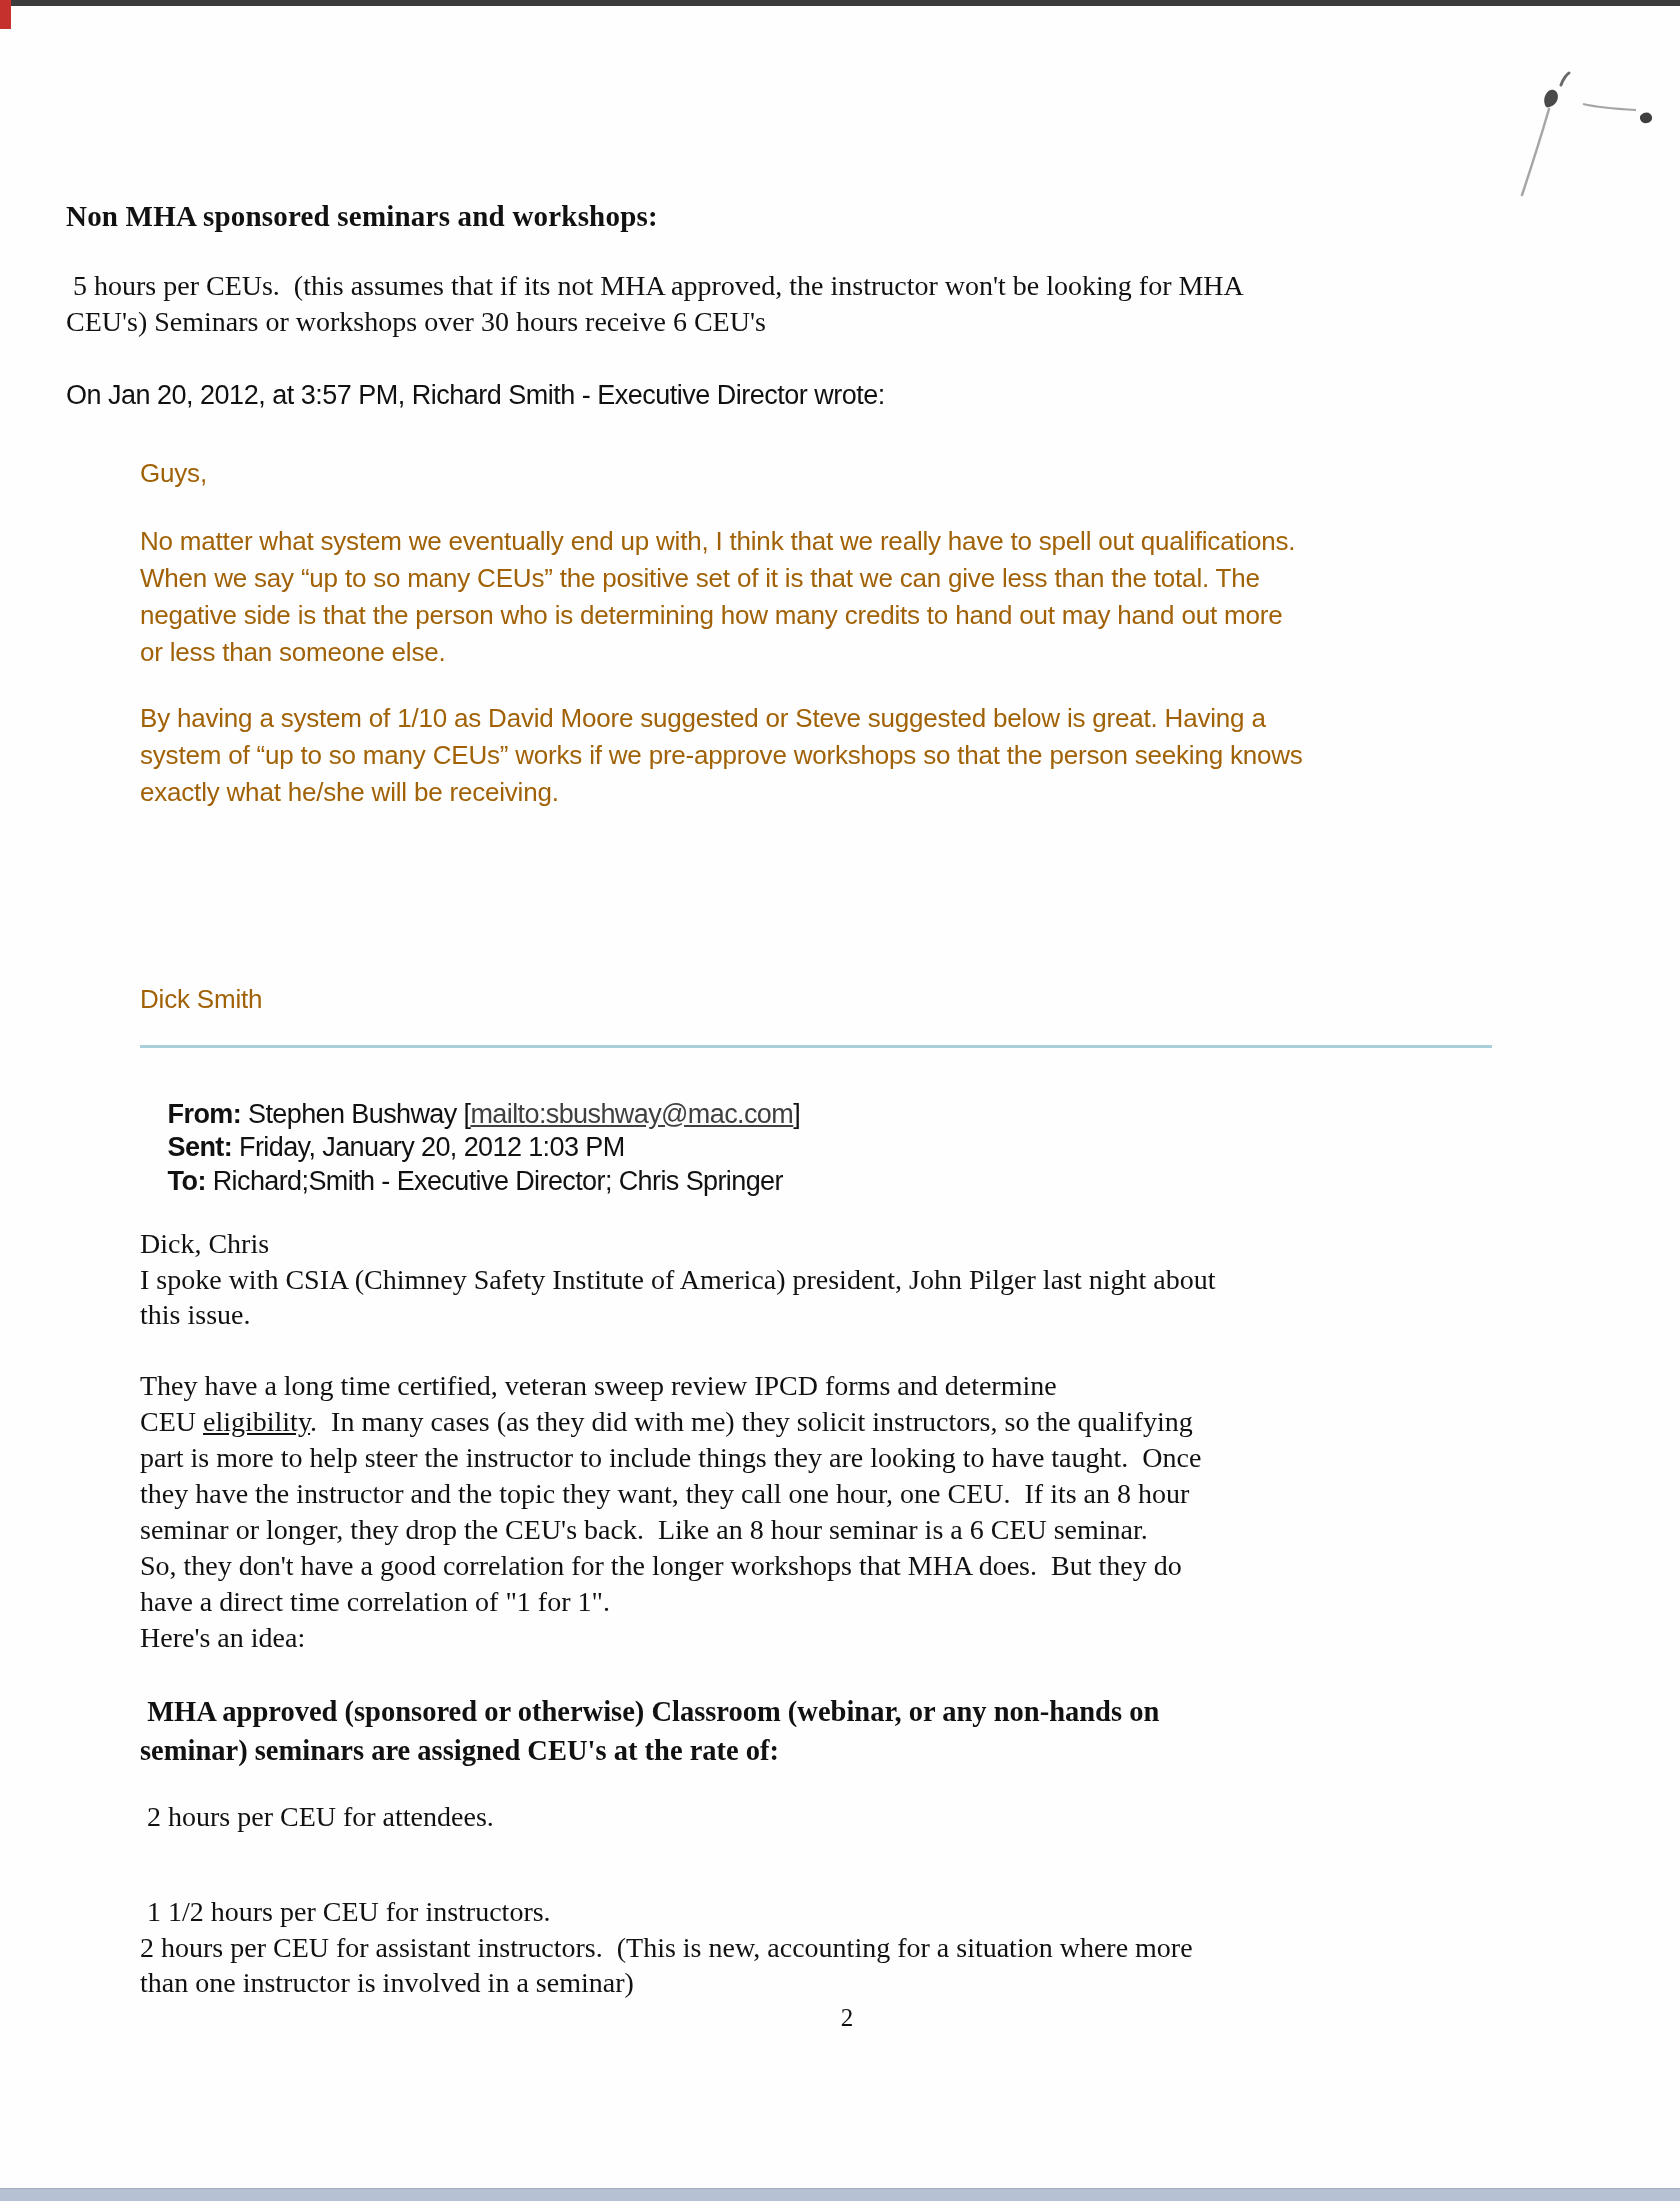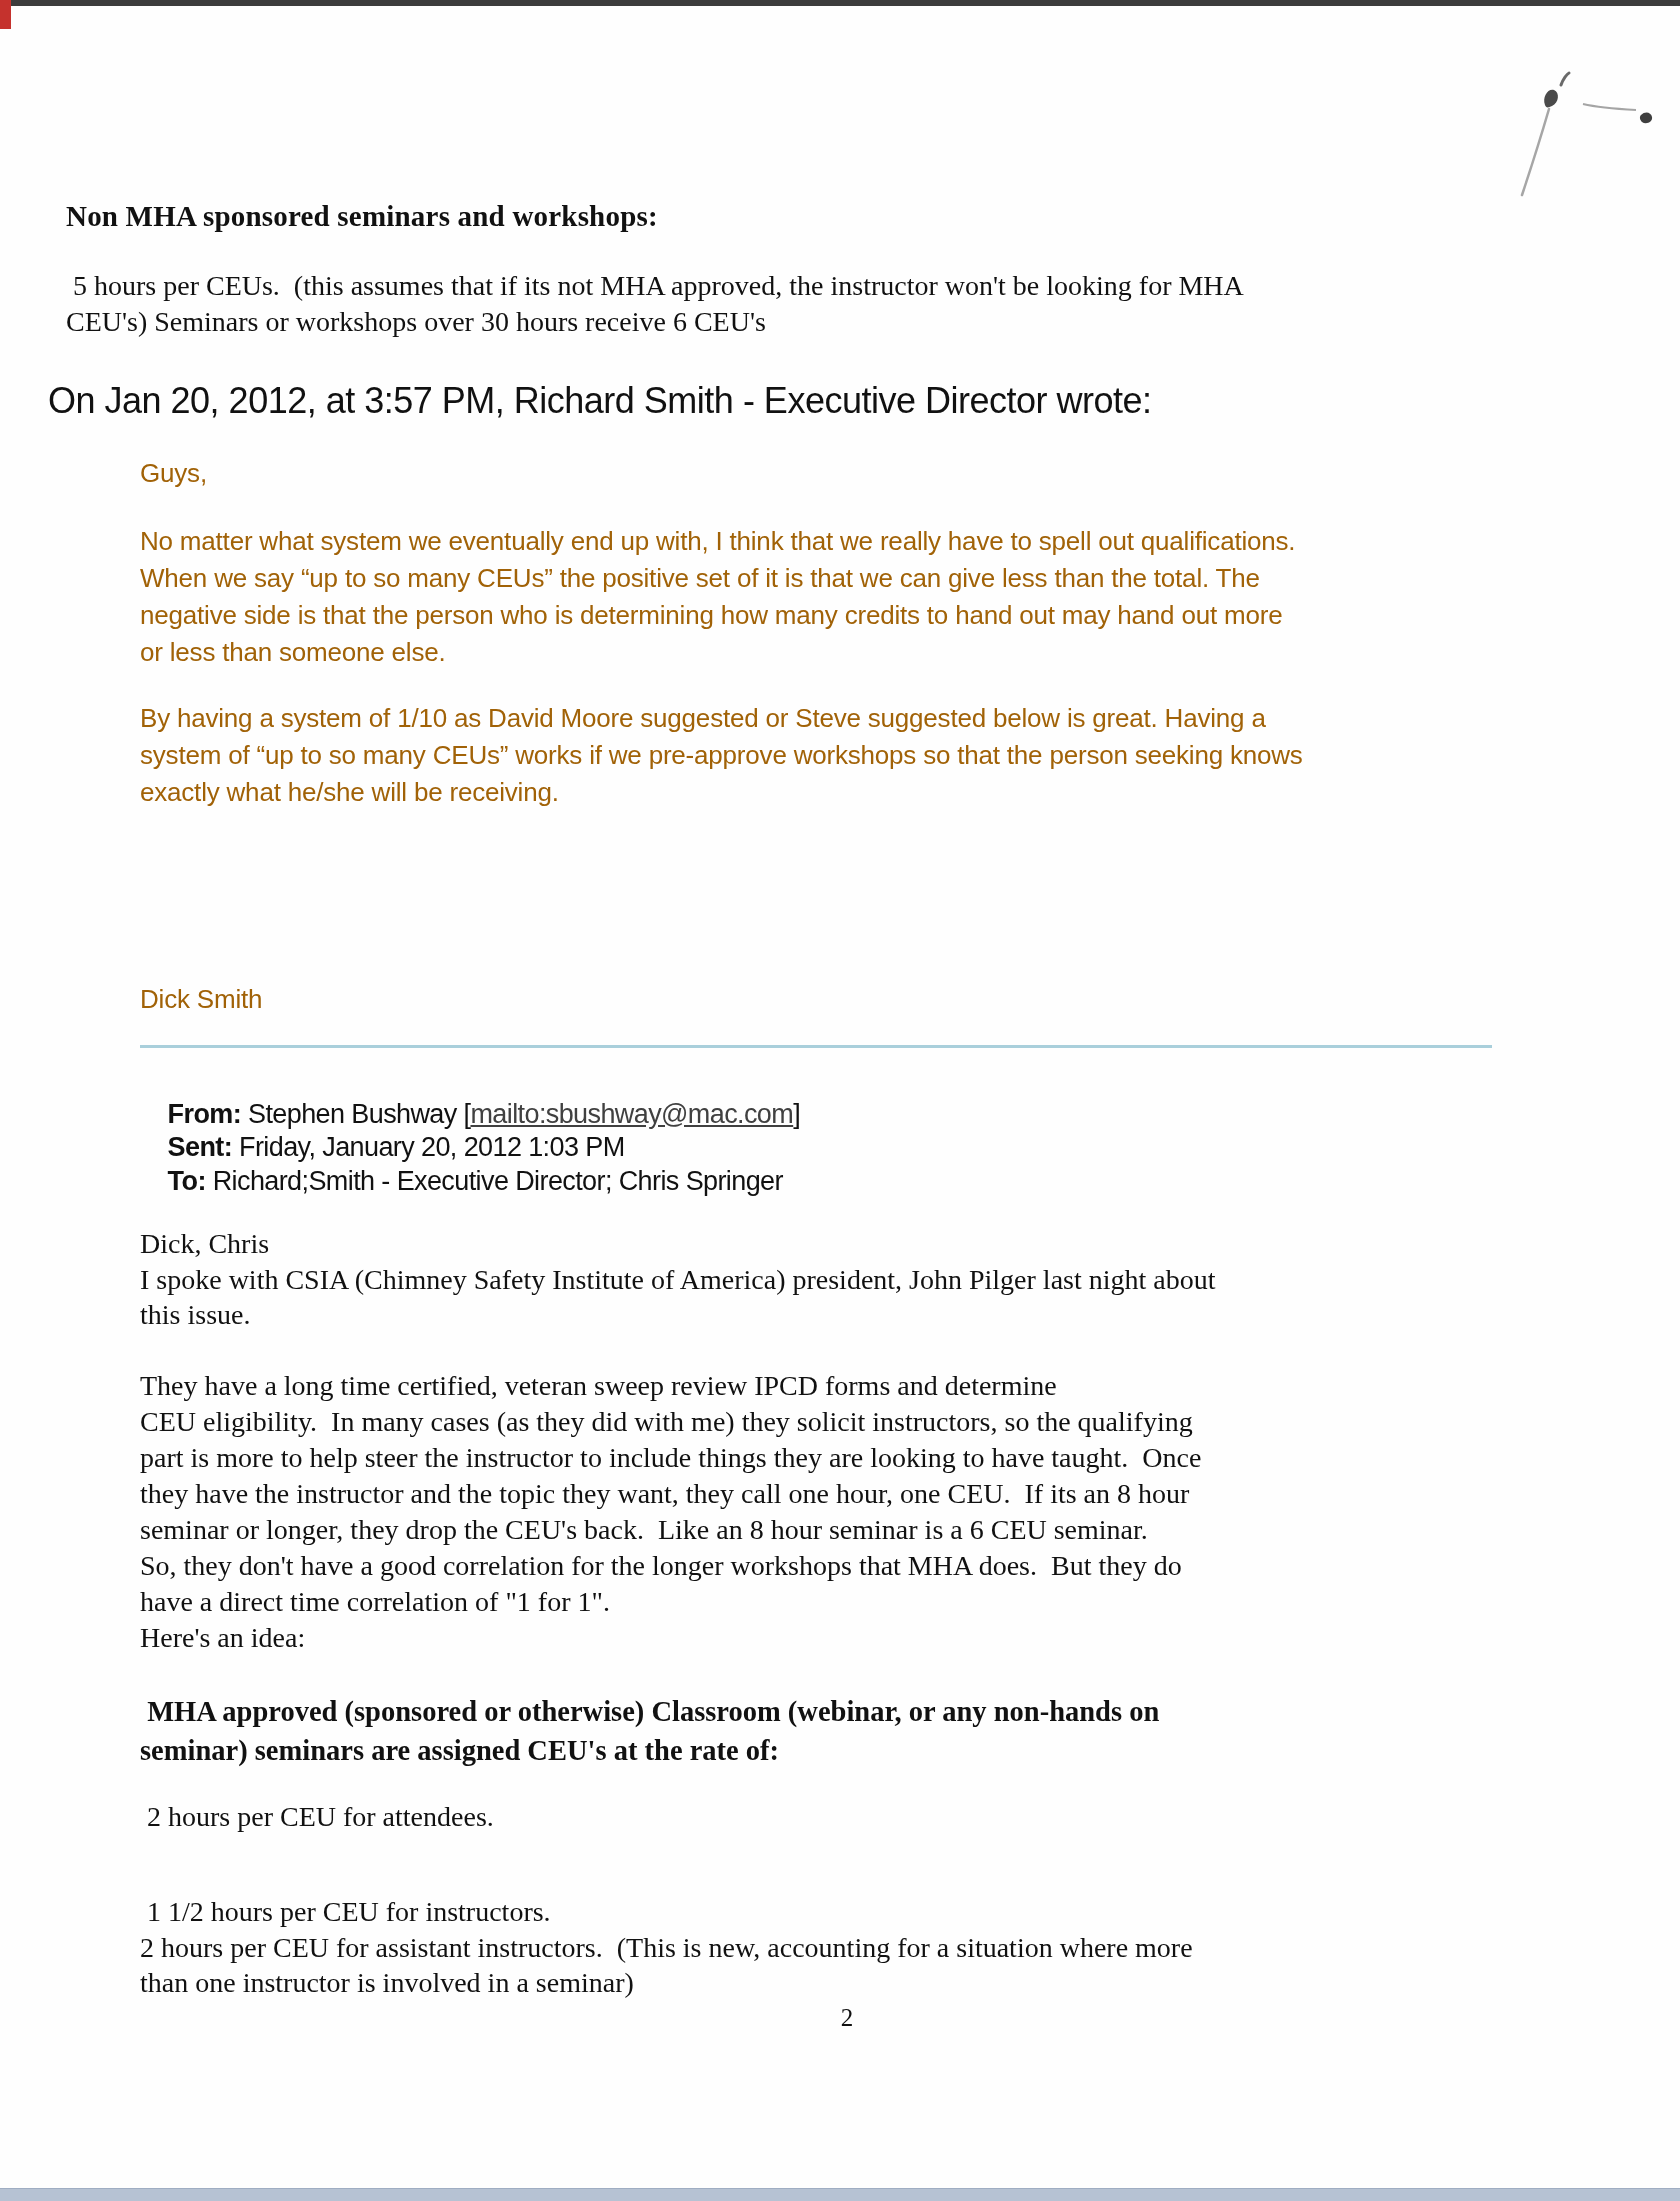--- a/index.html
+++ b/index.html
@@ -13,41 +13,41 @@
   }
   .abs{position:absolute;}
   .pre{white-space:pre-wrap;}
   
   .top-bar{top:0;left:0;width:1680px;height:6px;background:#3c3c3c;}
   .red-mark{top:0;left:0;width:11px;height:29px;background:#c5322d;}
   .bottom-bar{left:0;bottom:0;width:1680px;height:12px;background:#b6c2d3;border-top:1px solid #9fadc2;}
   
   .doc-heading{top:200px;left:66px;font-size:29px;font-weight:bold;letter-spacing:.2px;}
   .doc-intro{top:268px;left:66px;width:1500px;font-size:28px;line-height:36px;}
-  .attribution{top:380px;left:48px;font-size:36px;font-family:"Liberation Sans",sans-serif;letter-spacing:-0.5px;}
+  .attribution{top:380px;left:66px;font-size:27px;font-family:"Liberation Sans",sans-serif;letter-spacing:-0.5px;}
   
   .blue{color:#a16207;font-family:"Liberation Sans",sans-serif;font-size:26px;line-height:37px;letter-spacing:-0.2px;}
   .q-greeting{top:455px;left:140px;}
   .q-p1{top:523px;left:140px;width:1400px;}
   .q-p2{top:700px;left:140px;width:1400px;}
   .q-p3{top:840px;left:140px;width:1400px;}
   .q-sig{top:981px;left:140px;}
   .divider{top:1045px;left:140px;width:1352px;height:3px;background:#a9cfdb;}
   
   .fwd{left:140px;font-family:"Liberation Sans",sans-serif;font-size:27px;line-height:33.5px;letter-spacing:-0.6px;white-space:pre-wrap;}
   .fwd b{font-weight:bold;}
   .fwd-from{top:1064px;}
   .fwd-sent{top:1097px;}
   .fwd-to{top:1131px;}
   .fwd-subject{top:1164px;}
   a.mail-link{color:#404040;text-decoration:underline;cursor:pointer;}
   
   .salutation{top:1226px;left:140px;width:1420px;font-size:28px;line-height:35.5px;}
   .body-para{top:1368px;left:140px;width:1430px;font-size:28px;line-height:36px;}
-  .u{}
+  .u{text-decoration:underline;}
   .rate-heading{top:1692px;left:140px;width:1380px;font-size:28.5px;font-weight:bold;line-height:39px;}
   .rate-1{top:1799px;left:140px;width:1420px;font-size:28px;line-height:36px;}
   .rate-2{top:1894px;left:140px;width:1440px;font-size:28px;line-height:35.5px;}
   .page-number{top:2004px;left:0;width:1694px;text-align:center;font-size:25px;}
   .scribble{top:55px;left:1490px;}
 </style>
 </head>
 <body>
 
 <div class="page">

